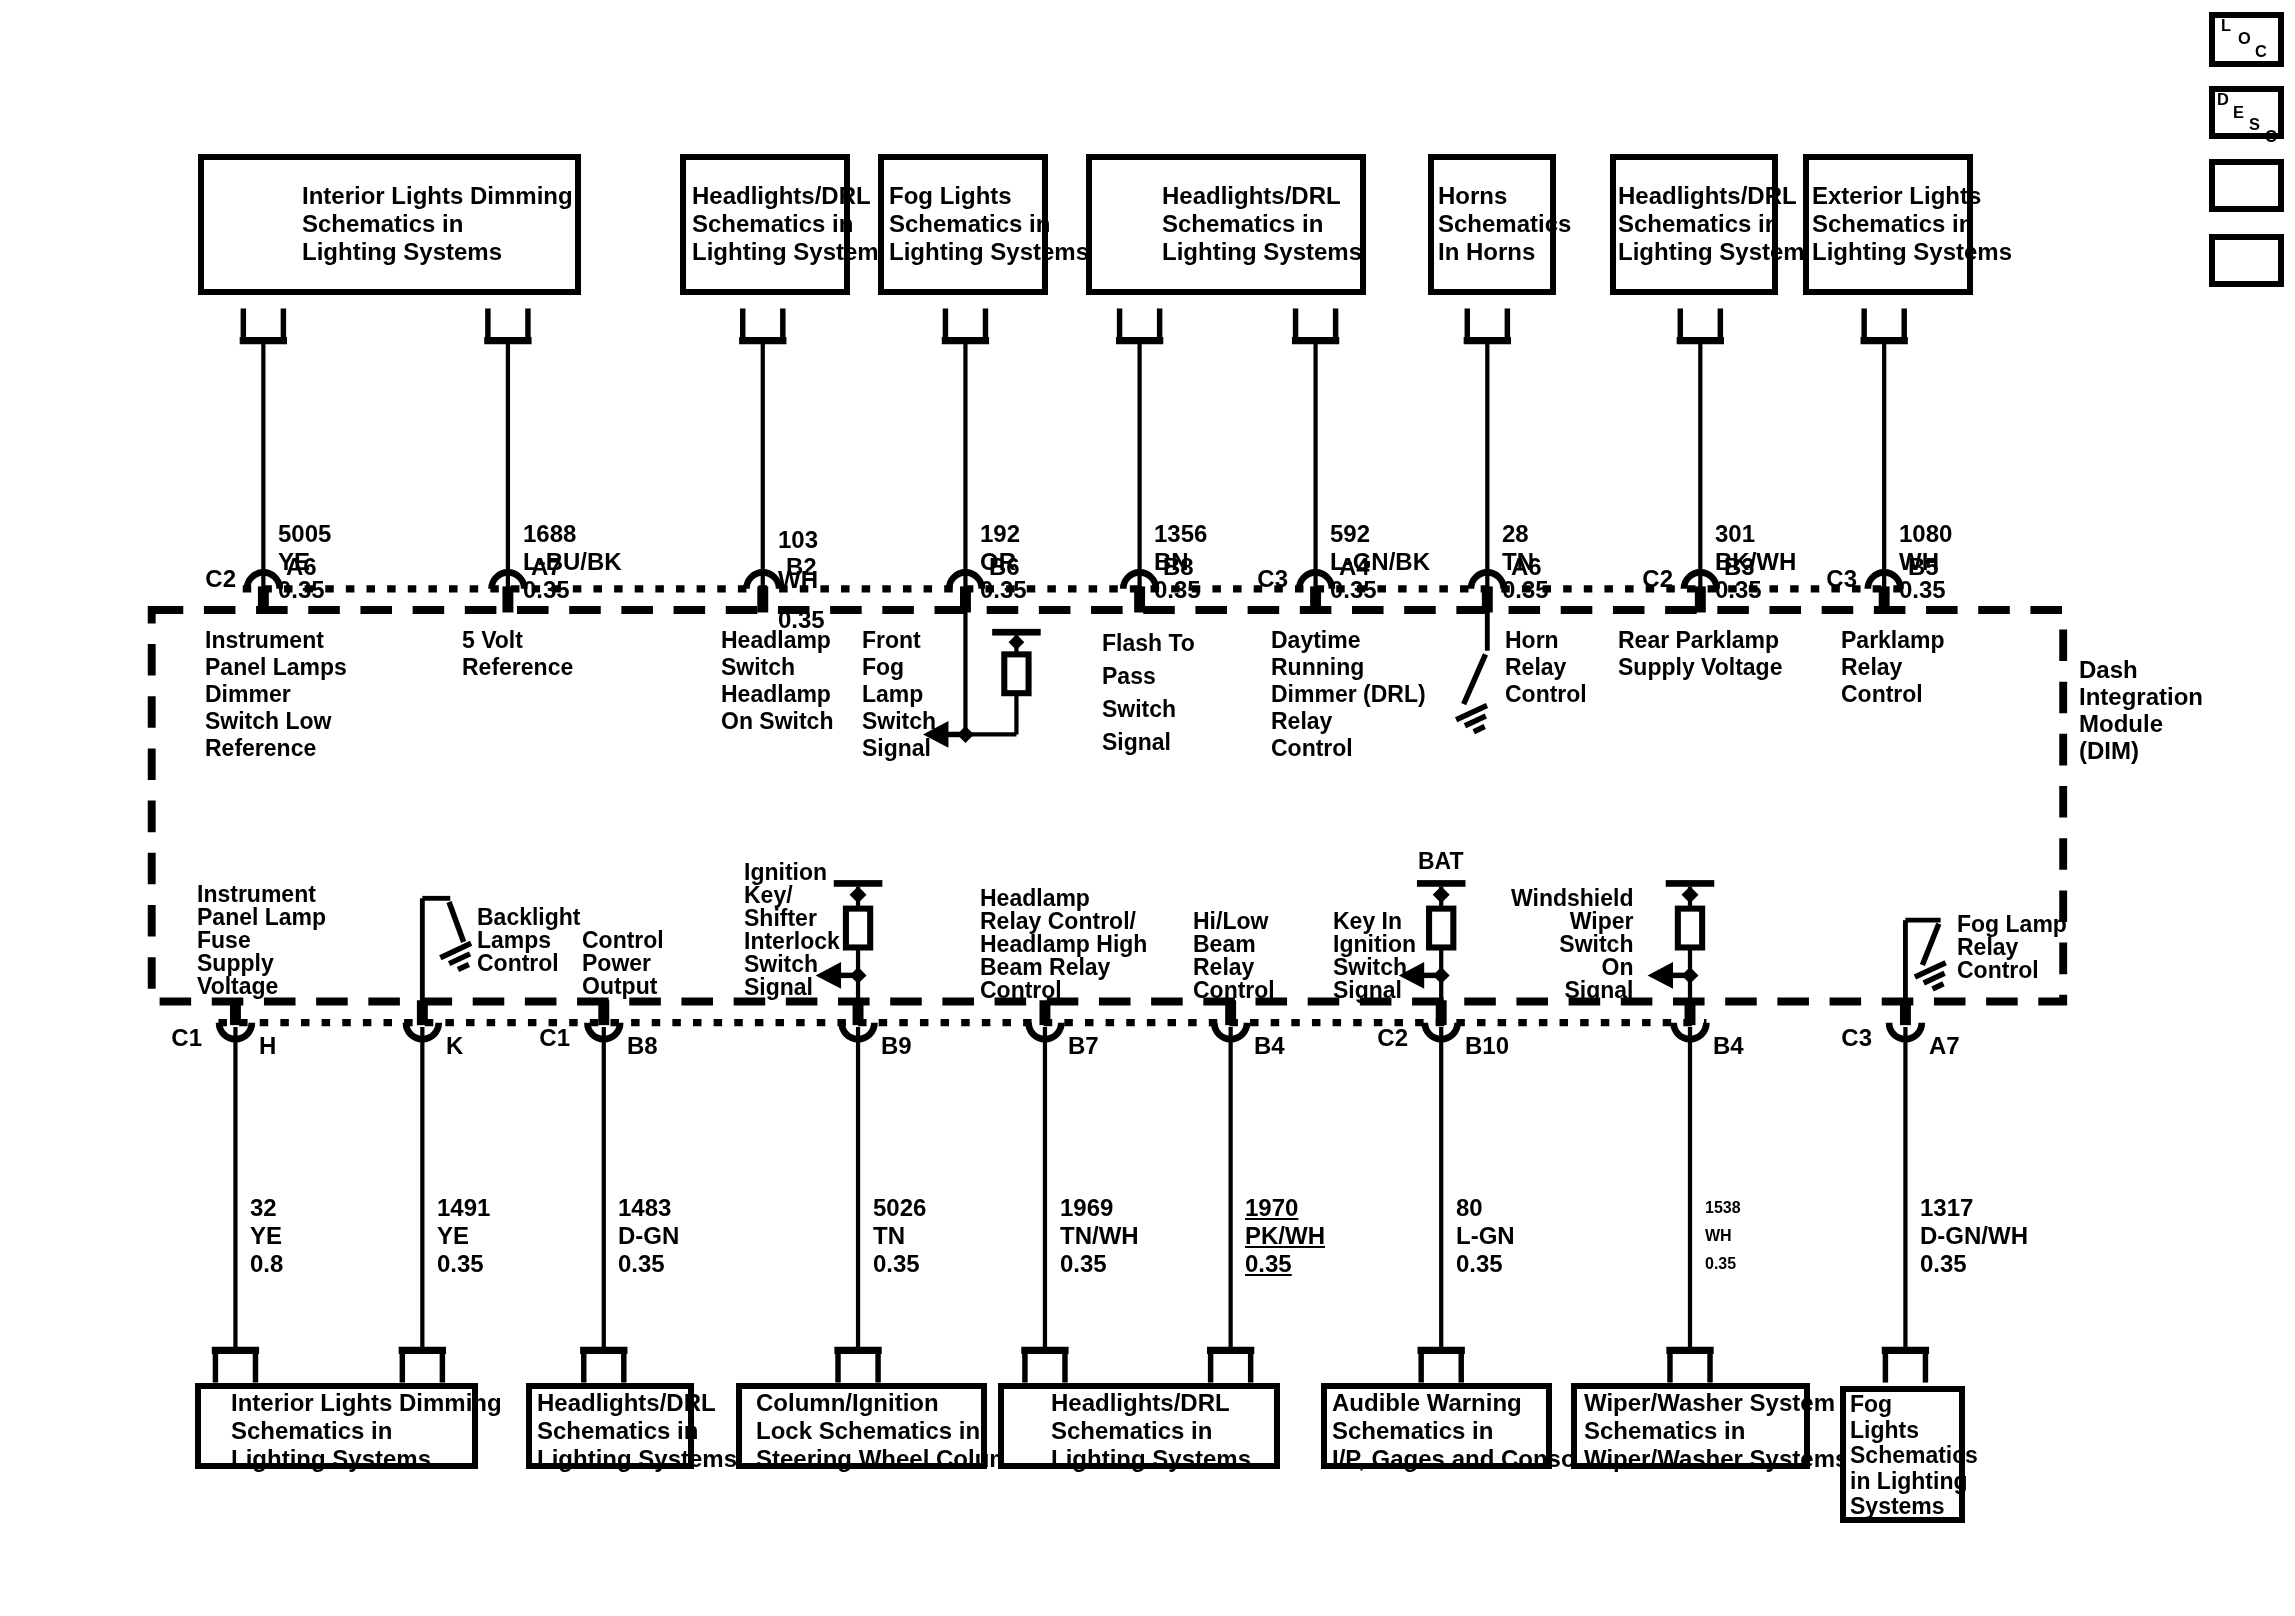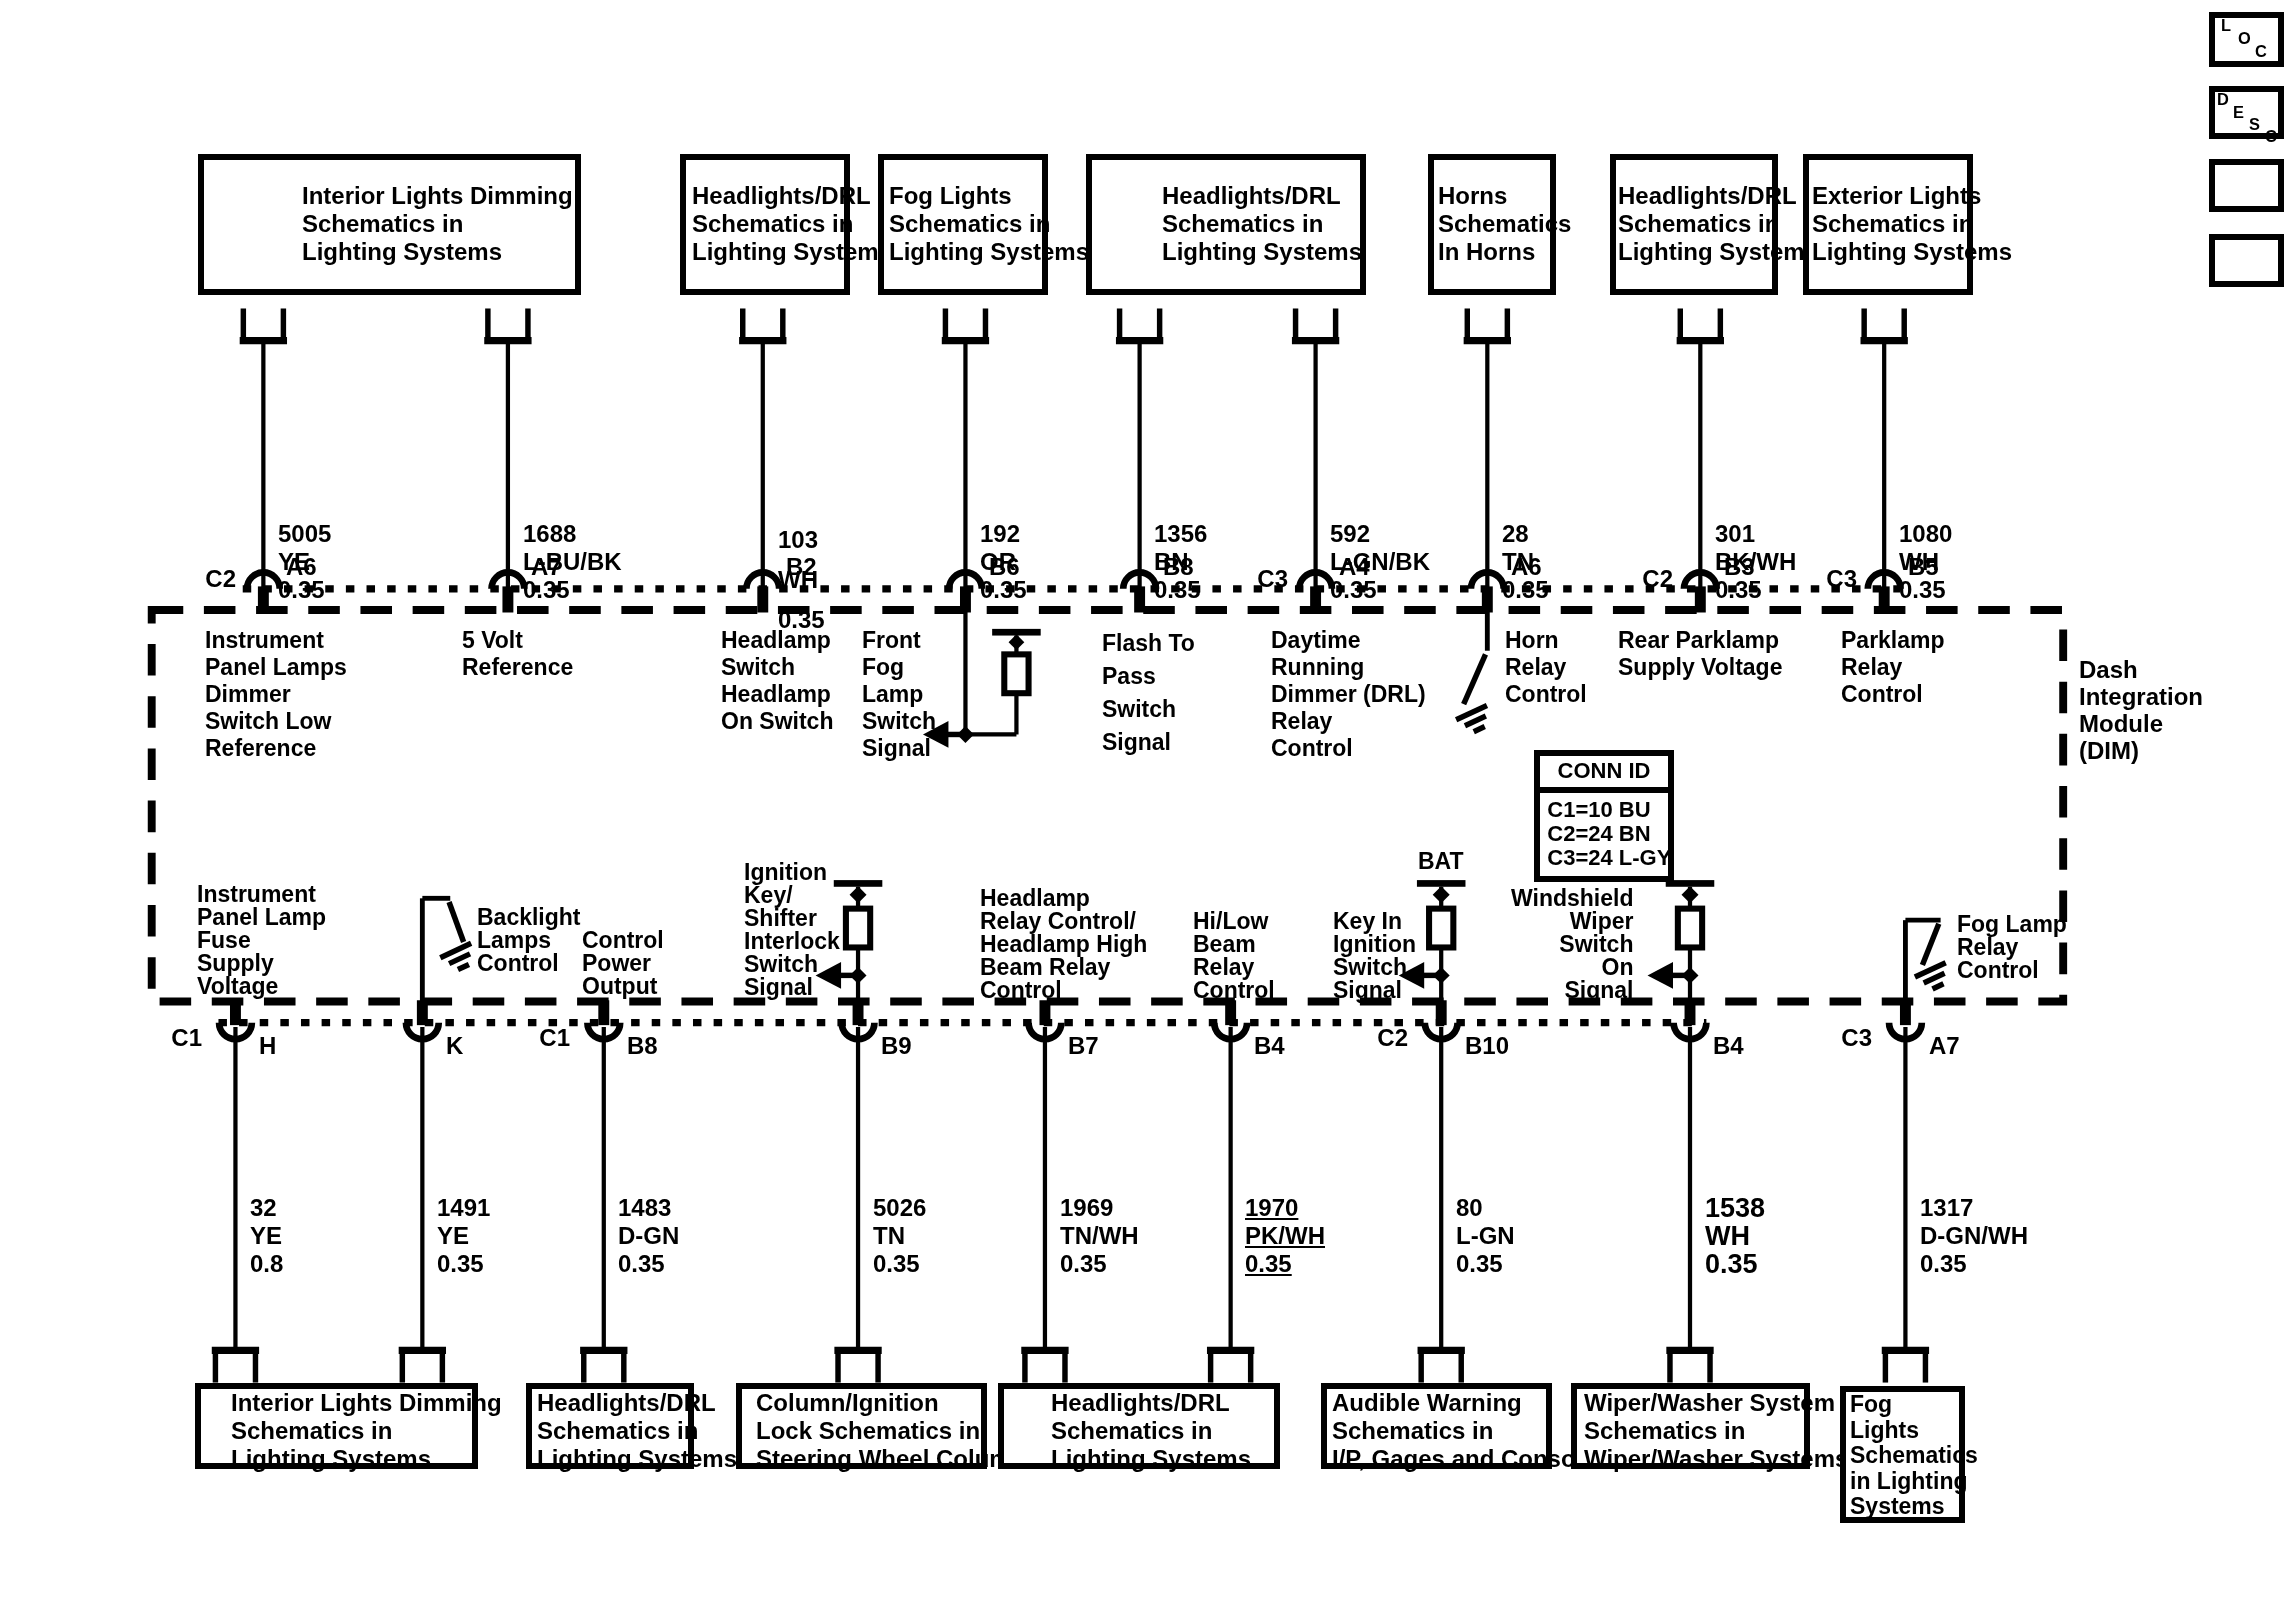--- a/index.html
+++ b/index.html
@@ -316,21 +316,21 @@
       <div class="txt" style="left: 1254px; top: 1033px; font-size: 24px; line-height: 25.5px;">B4</div>
       <div class="txt" style="left: 1245px; top: 1194px; font-size: 24px; line-height: 28px; text-decoration: underline;">1970
 PK/WH
 0.35</div>
       <div class="txt" style="left: 1372px; top: 1025px; font-size: 24px; line-height: 25.5px; width: 36px; text-align: right;">C2</div>
       <div class="txt" style="left: 1465px; top: 1033px; font-size: 24px; line-height: 25.5px;">B10</div>
       <div class="txt" style="left: 1456px; top: 1194px; font-size: 24px; line-height: 28px;">80
 L-GN
 0.35</div>
       <div class="txt" style="left: 1713px; top: 1033px; font-size: 24px; line-height: 25.5px;">B4</div>
-      <div class="txt" style="left: 1705px; top: 1194px; font-size: 27px; line-height: 28px;">1538
+      <div class="txt" style="left: 1705px; top: 1194px; font-size: 16px; line-height: 28px;">1538
 WH
 0.35</div>
       <div class="txt" style="left: 1836px; top: 1025px; font-size: 24px; line-height: 25.5px; width: 36px; text-align: right;">C3</div>
       <div class="txt" style="left: 1929px; top: 1033px; font-size: 24px; line-height: 25.5px;">A7</div>
       <div class="txt" style="left: 1920px; top: 1194px; font-size: 24px; line-height: 28px;">1317
 D-GN/WH
 0.35</div>
       <div class="txt" style="left: 205px; top: 627px; font-size: 23px; line-height: 27px;">Instrument
 Panel Lamps
 Dimmer
@@ -413,20 +413,14 @@
       <div class="txt" style="left: 2255px; top: 42px; font-size: 16.4px; line-height: 18px;">C</div>
       <div class="navbox" style="top: 86px; height: 53px;"></div>
       <div class="txt" style="left: 2217px; top: 90px; font-size: 16.4px; line-height: 18px;">D</div>
       <div class="txt" style="left: 2233px; top: 103px; font-size: 16.4px; line-height: 18px;">E</div>
       <div class="txt" style="left: 2249px; top: 115px; font-size: 16.4px; line-height: 18px;">S</div>
       <div class="txt" style="left: 2265px; top: 127px; font-size: 16.4px; line-height: 18px;">C</div>
       <div class="navbox" style="top: 159px; height: 53px;"></div>
       <div class="navbox" style="top: 234px; height: 53px;"></div>
     </div>
 
-  <div class="connid">
-    <div class="connid-title">CONN ID</div>
-    <div class="connid-rows" id="connid-rows">C1=10 BU
-C2=24 BN
-C3=24 L-GY</div>
-  </div>
 </div>
 
 
 </body></html>

